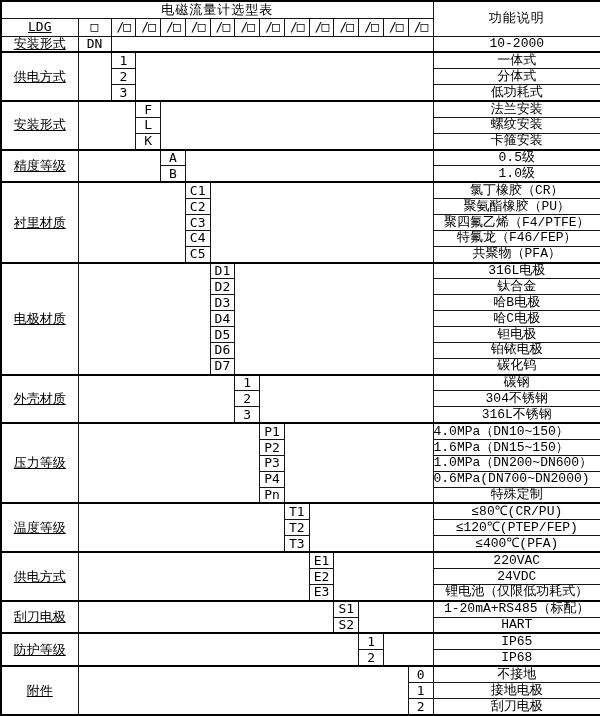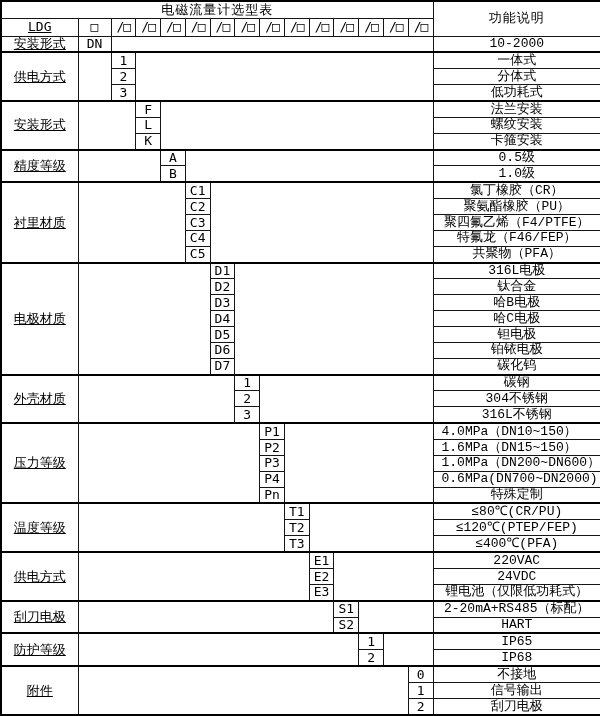--- a/index.html
+++ b/index.html
@@ -29,21 +29,21 @@
     line-height: 1.05;
   }
   tr.row-title  { height: 17px; margin-left: 32px; }
   tr.row-model  { height: 18px; }
   td.title-cell { font-size: 15px; letter-spacing: 1px; }
   td.func-header { font-size: 15px; letter-spacing: 1px; font-family: Liberation Mono, monospace; }
   td.label-cell { font-size: 14px; text-decoration: underline; }
   td.code-cell  { font-size: 13px; }
   td.slot-cell  { font-size: 13px; letter-spacing: -1px; }
   td.desc-cell  { font-size: 13px; font-family: Liberation Mono, monospace; }
-  td.desc-cell.left { text-align: left; padding-left: 8px; }
+  td.desc-cell.left { text-align: left; padding-left: 0; }
   tr.block-start td { border-top: 2px solid #000; }
 </style>
 </head>
 <body>
 
 <div class="sheet">
   <table class="selector">
     <colgroup>
         <col style="width: 77px;">
         <col style="width: 33px;">
@@ -251,21 +251,21 @@
         </tr>
         <tr>
           <td class="code-cell">E3</td>
           <td class="desc-cell">锂电池（仅限低功耗式）</td>
         </tr>
         <tr class="block-start">
           <td class="label-cell" rowspan="2">刮刀电极</td>
           <td class="empty-cell" colspan="10" rowspan="2"></td>
           <td class="code-cell">S1</td>
           <td class="empty-cell" colspan="3" rowspan="2"></td>
-          <td class="desc-cell">2-20mA+RS485（标配）</td>
+          <td class="desc-cell">1-20mA+RS485（标配）</td>
         </tr>
         <tr>
           <td class="code-cell">S2</td>
           <td class="desc-cell">HART</td>
         </tr>
         <tr class="block-start">
           <td class="label-cell" rowspan="2">防护等级</td>
           <td class="empty-cell" colspan="11" rowspan="2"></td>
           <td class="code-cell">1</td>
           <td class="empty-cell" colspan="2" rowspan="2"></td>
@@ -276,21 +276,21 @@
           <td class="desc-cell">IP68</td>
         </tr>
         <tr class="block-start">
           <td class="label-cell" rowspan="3">附件</td>
           <td class="empty-cell" colspan="13" rowspan="3"></td>
           <td class="code-cell">0</td>
           <td class="desc-cell">不接地</td>
         </tr>
         <tr>
           <td class="code-cell">1</td>
-          <td class="desc-cell">信号输出</td>
+          <td class="desc-cell">接地电极</td>
         </tr>
         <tr>
           <td class="code-cell">2</td>
           <td class="desc-cell">刮刀电极</td>
         </tr>
       </tbody>
   </table>
 </div>
 
 </body></html>

